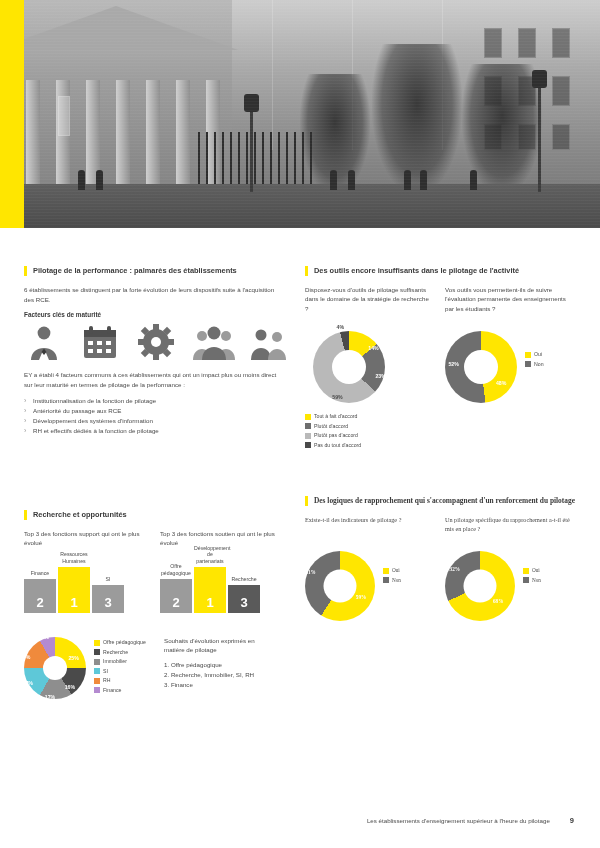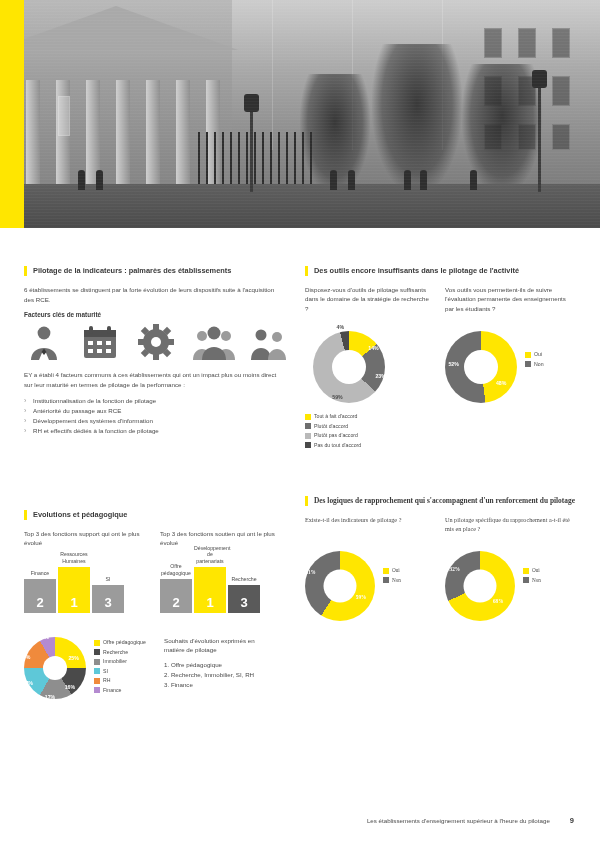--- a/index.html
+++ b/index.html
@@ -176,21 +176,21 @@
   <div class="hero-person" style="left:330px"></div>
   <div class="hero-person" style="left:348px"></div>
   <div class="hero-person" style="left:404px"></div>
   <div class="hero-person" style="left:420px"></div>
   <div class="hero-person" style="left:470px"></div>
   <div class="hero-grain"></div>
 </div>
 <div class="ybar"></div>
 
 <div class="panel" style="left:24px; top:266px; width:258px;">
-  <div class="panel-title">Pilotage de la indicateurs : palmarès des établissements</div>
+  <div class="panel-title">Pilotage de la performance : palmarès des établissements</div>
   <p class="ptxt">6 établissements se distinguent par la forte évolution de leurs dispositifs suite à l'acquisition des RCE.</p>
   <div class="ptxt-b">Facteurs clés de maturité</div>
 
   <div class="icons">
 
     <div class="icon">
       <svg width="40" height="36" viewBox="0 0 40 36">
         <circle cx="20" cy="9" r="6.4" fill="#6e6e6e"></circle>
         <path d="M7 36c0-8 6-12 13-12s13 4 13 12z" fill="#6e6e6e"></path>
         <path d="M20 24l-5 12h10z" fill="#ffffff"></path>
@@ -257,21 +257,21 @@
 
   <ul class="bullets">
     <li>Institutionnalisation de la fonction de pilotage</li>
     <li>Antériorité du passage aux RCE</li>
     <li>Développement des systèmes d'information</li>
     <li>RH et effectifs dédiés à la fonction de pilotage</li>
   </ul>
 </div>
 
 <div class="panel" style="left:24px; top:510px; width:258px;">
-  <div class="panel-title">Evolutions et pédagogique</div>
+  <div class="panel-title">Recherche et opportunités</div>
 
   <div style="display:flex; gap:18px;">
 
     <div style="width:118px">
       <div class="q" style="min-height:20px">Top 3 des fonctions support qui ont le plus évolué</div>
       <div style="display:flex; gap:2px; align-items:flex-end; height:46px; margin-top:18px;">
         <div style="width:32px;">
           <div class="cap" style="margin-bottom:2px">Finance</div>
           <div class="bar" style="width:32px;height:34px;background:#9b9b9b">2</div>
         </div>

